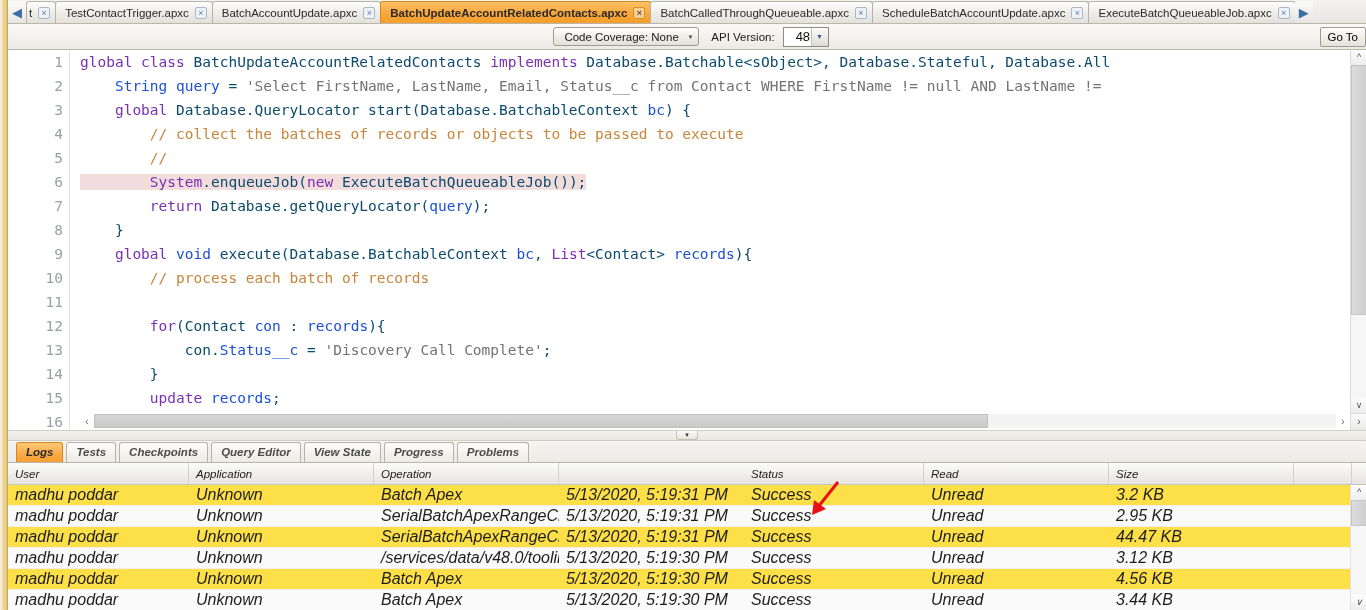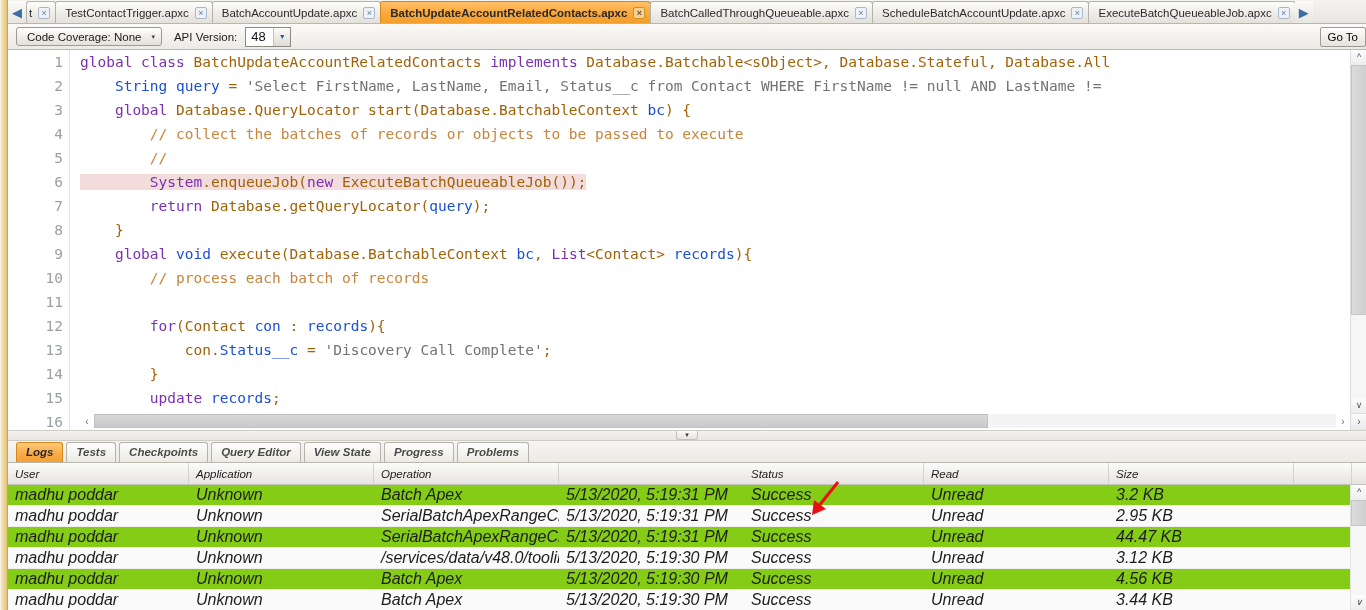--- a/index.html
+++ b/index.html
@@ -57,38 +57,38 @@
     border: 1px solid #a8b8cb; border-radius: 2px;
     background: #eef2f7;
   }
   .tab.active .closex { color: #5a5246; border-color: #c9952c; background: #fbd08f; }
 
   
   .toolbar {
     position: absolute; left: 8px; top: 24px; width: 1358px; height: 26px;
     background: linear-gradient(to bottom,#fbfaf8 0%,#eceae5 100%);
     border-bottom: 1px solid #b9b6ae;
-    display: flex; align-items: center; padding-left: 8px;
+    display: flex; align-items: center; padding-left: 8px; justify-content: center;
   }
   .btn-dd {
     height: 19px; display: flex; align-items: center; gap: 10px;
     padding: 0 6px 0 10px;
     border: 1px solid #9e9b94; border-radius: 3px;
     background: linear-gradient(to bottom,#fefefe 0%,#f0eee9 50%,#e4e1da 100%);
     font-size: 11.5px; color: #1a1a1a;
   }
   .caret { font-size: 7px; color: #444; }
   .lbl-api { margin-left: 12px; font-size: 11.5px; color: #1a1a1a; }
   .api-select {
     margin-left: 8px; height: 20px; width: 46px;
     border: 1px solid #8e8b85; background: #fff;
     display: flex; align-items: stretch;
   }
   .api-select .val {
-    flex: 1; display: flex; align-items: center; padding-left: 5px;
+    flex: 1; display: flex; align-items: center; padding-left: 12px;
     font-size: 13px; color: #111;
   }
   .api-select .arrow {
     width: 17px; border-left: 1px solid #c4c1bb;
     background: linear-gradient(to bottom,#fbfbfa,#dedbd4);
     display: flex; align-items: center; justify-content: center;
     font-size: 8px; color: #2e5a8a;
   }
   .goto-btn {
     position: absolute; right: 0px; top: 3px;
@@ -128,21 +128,21 @@
   }
   .fold {
     position: absolute; right: -9px; top: 0; width: 10px;
     color: #222; font-size: 8px; text-align: center;
   }
   .hl { background: #f2dcdc; }
   .kw   { color: #7b2fb5; }
   .kw2  { color: #1b4fd8; margin-top: 15px; }
   .str  { color: #737373; }
   .cmt  { color: #c8843a; }
-  .pln  { color: #a16207; }
+  .pln  { color: #0c4a6e; }
 
   .hscroll {
     position: absolute; left: 72px; bottom: 1px; right: 16px; height: 16px;
     background: #fff; display: flex; align-items: center;
   }
   .hs-arrow { width: 14px; text-align: center; color: #6b6b6b; font-size: 10px; }
   .hs-track { flex: 1; height: 14px; background: #f4f4f4; position: relative; }
   .hs-thumb {
     position: absolute; left: 0; top: 0; height: 14px; width: 72%;
     background: linear-gradient(to bottom,#d8d8d8,#c9c9c9);
@@ -201,21 +201,21 @@
     border: 1px solid #b5b2aa; border-bottom: none;
     border-radius: 3px 3px 0 0;
     margin-right: 3px;
     background: linear-gradient(to bottom,#fdfdfc,#eceae4);
     font-size: 11.5px; font-weight: bold; color: #4b4b4b;
   }
   .btab.active {
     background: linear-gradient(to bottom,#ffc878 0%,#f9a945 60%,#f6a033 100%);
     border-color: #d08a1d; color: #2a2a2a;
   }
-  .grid { position: relative; width: 1358px; height: 141px; background: #84cc16; }
+  .grid { position: relative; width: 1358px; height: 141px; background: #fde047; }
   .grid-head {
     display: flex; height: 22px;
     background: linear-gradient(to bottom,#fbfbfa 0%,#eeedea 60%,#e6e4df 100%);
     border-bottom: 1px solid #c5c3bd;
   }
   .gh {
     display: flex; align-items: center; padding-left: 7px;
     border-right: 1px solid #d3d1cb; font-size: 11.5px; color: #222;
     overflow: hidden; white-space: nowrap;
   }

